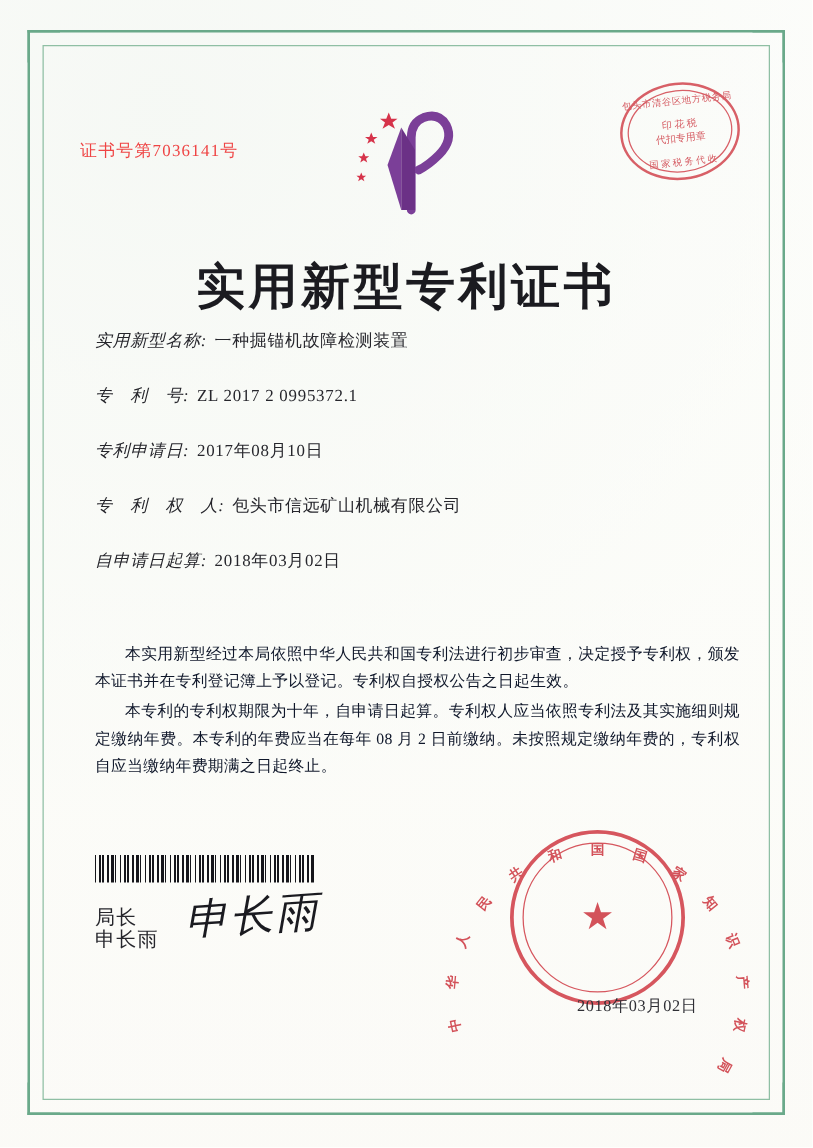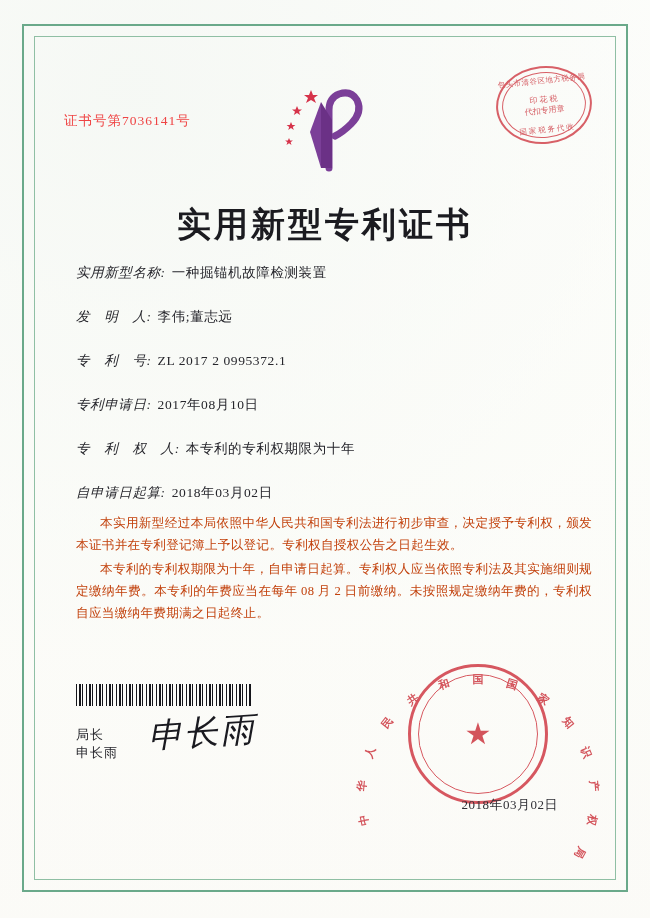--- a/index.html
+++ b/index.html
@@ -102,21 +102,21 @@
     position: absolute;
     bottom: 7px; left: 0; right: 0;
     font-size: 7.5px;
   }
 
   
   .main-title {
     position: absolute;
     top: 148px; left: 0; right: 0;
     text-align: center;
-    font-size: 34px;
+    font-size: 39px;
     font-weight: bold;
     letter-spacing: 3px;
     color: #1b1b20;
     font-family: "DejaVu Serif", serif;
   }
 
   
   .fields {
     position: absolute;
     top: 210px; left: 26px; right: 20px;
@@ -130,21 +130,21 @@
   }
   .field .lbl { display: inline-block; font-style: italic; }
   .field .val { margin-left: 2px; margin-top: 41px; }
 
   
   .body-text {
     position: absolute;
     top: 458px; left: 26px; right: 8px;
     font-size: 12.6px;
     line-height: 22px;
-    color: #c2410c;
+    color: #0f172a;
     letter-spacing: .3px;
     text-align: justify;
   }
   .body-text p {
     margin: 0 0 2px 0;
     text-indent: 24px;
   }
 
   
   .barcode {
@@ -155,21 +155,21 @@
       repeating-linear-gradient(90deg,
         #15151a 0px, #15151a 1px, transparent 1px, transparent 3px,
         #15151a 3px, #15151a 5px, transparent 5px, transparent 6px,
         #15151a 6px, #15151a 7px, transparent 7px, transparent 10px);
   }
 
   
   .sig-block {
     position: absolute;
     left: 26px; top: 672px;
-    font-size: 13px;
+    font-size: 16px;
     color: #26262c;
     line-height: 18px;
     letter-spacing: 1px;
   }
   .signature {
     position: absolute;
     left: 98px; top: 656px;
     font-family: "DejaVu Serif", serif;
     font-size: 34px;
     font-style: italic;
@@ -272,34 +272,30 @@
     </div>
 
     <div class="main-title">实用新型专利证书</div>
 
     <div class="fields">
       <div class="field">
         <span class="lbl">实用新型名称:</span>
         <span class="val">一种掘锚机故障检测装置</span>
       </div>
       <div class="field">
-        <span class="lbl">发　明　人:</span>
-        <span class="val">李伟;董志远</span>
-      </div>
-      <div class="field">
         <span class="lbl">专　利　号:</span>
         <span class="val">ZL 2017 2 0995372.1</span>
       </div>
       <div class="field">
         <span class="lbl">专利申请日:</span>
         <span class="val">2017年08月10日</span>
       </div>
       <div class="field">
         <span class="lbl">专　利　权　人:</span>
-        <span class="val">本专利的专利权期限为十年</span>
+        <span class="val">包头市信远矿山机械有限公司</span>
       </div>
       <div class="field">
         <span class="lbl">自申请日起算:</span>
         <span class="val">2018年03月02日</span>
       </div>
     </div>
 
     <div class="body-text">
       <p>本实用新型经过本局依照中华人民共和国专利法进行初步审查，决定授予专利权，颁发本证书并在专利登记簿上予以登记。专利权自授权公告之日起生效。</p>
       <p>本专利的专利权期限为十年，自申请日起算。专利权人应当依照专利法及其实施细则规定缴纳年费。本专利的年费应当在每年 08 月 2 日前缴纳。未按照规定缴纳年费的，专利权自应当缴纳年费期满之日起终止。</p>

